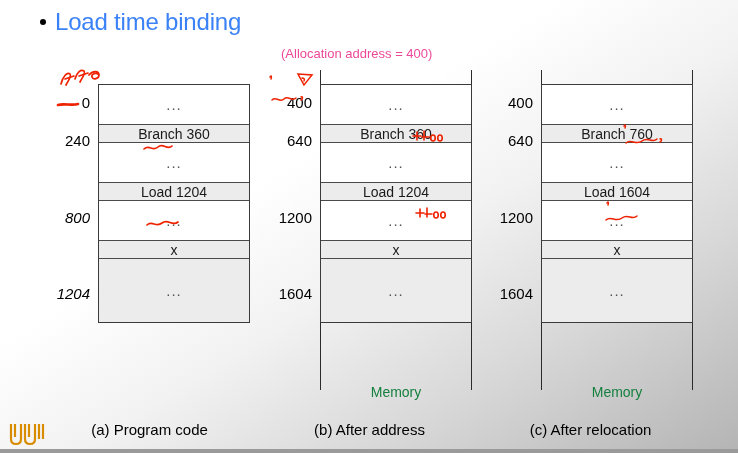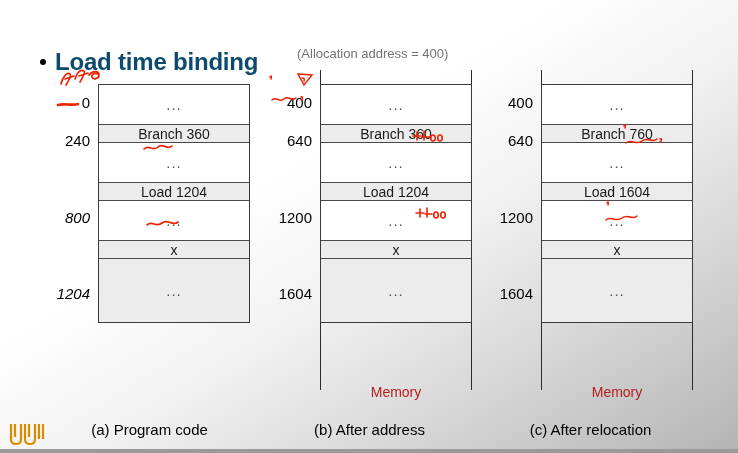--- a/index.html
+++ b/index.html
@@ -36,33 +36,32 @@
   .bullet-dot {
     width: 6px; height: 6px;
     border-radius: 50%;
     background: #000;
     display: inline-block;
     position: relative;
     top: -5px;
   }
   .title-text {
     font-size: 24px;
-    font-weight: bold;
-    color: #0c4a6e;
+    font-weight: normal;
+    color: #3b82f6;
     letter-spacing: -0.2px;
     white-space: nowrap;
-    margin-top: 40px;
   }
 
   
   .alloc-note {
     position: absolute;
-    left: 297px; top: 46px;
+    left: 281px; top: 46px;
     font-size: 13px;
-    color: #737373;
+    color: #ec4899;
     white-space: nowrap;
   }
 
   
   .column {
     position: absolute;
     top: 84px;
   }
   #col-a { left: 30px;  }
   #col-b { left: 252px; }
@@ -131,21 +130,21 @@
   .rail.left  { left: 68px; }
   .rail.right { left: 219px; }
 
   .memory-label {
     position: absolute;
     left: 68px;
     top: 300px;
     width: 152px;
     text-align: center;
     font-size: 14px;
-    color: #b91c1c;
+    color: #15803d;
   }
 
   .caption {
     position: absolute;
     top: 421px;
     width: 235px;
     text-align: center;
     font-size: 15px;
     color: #000;
   }

